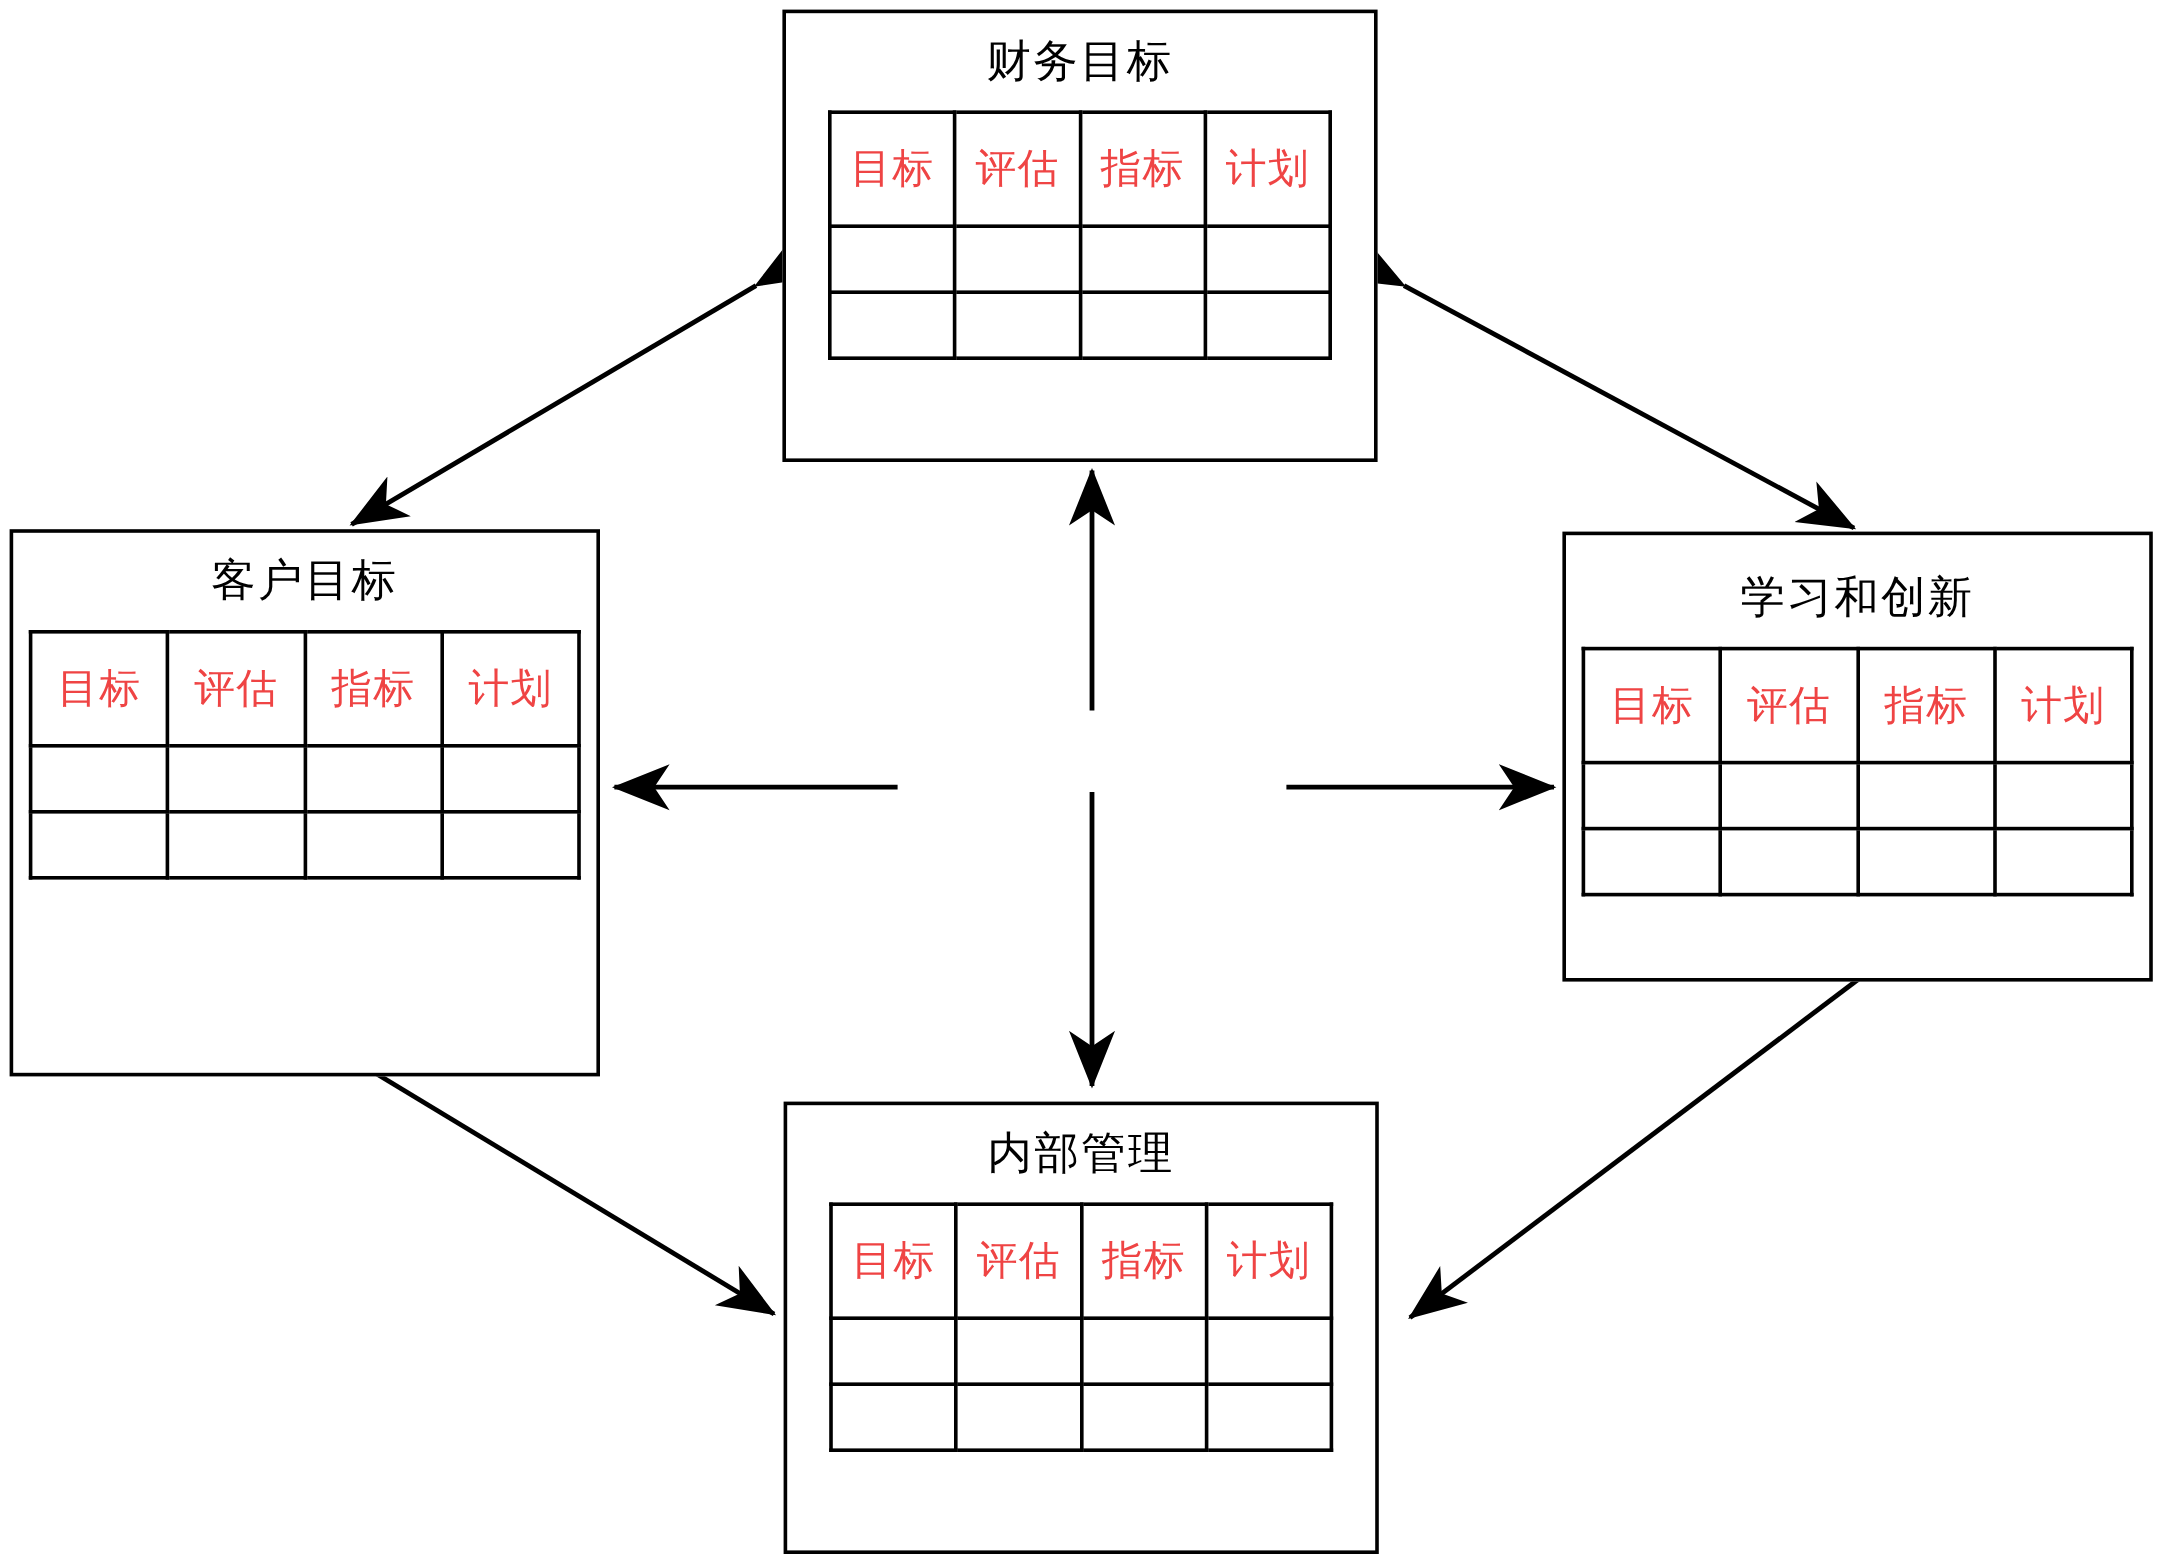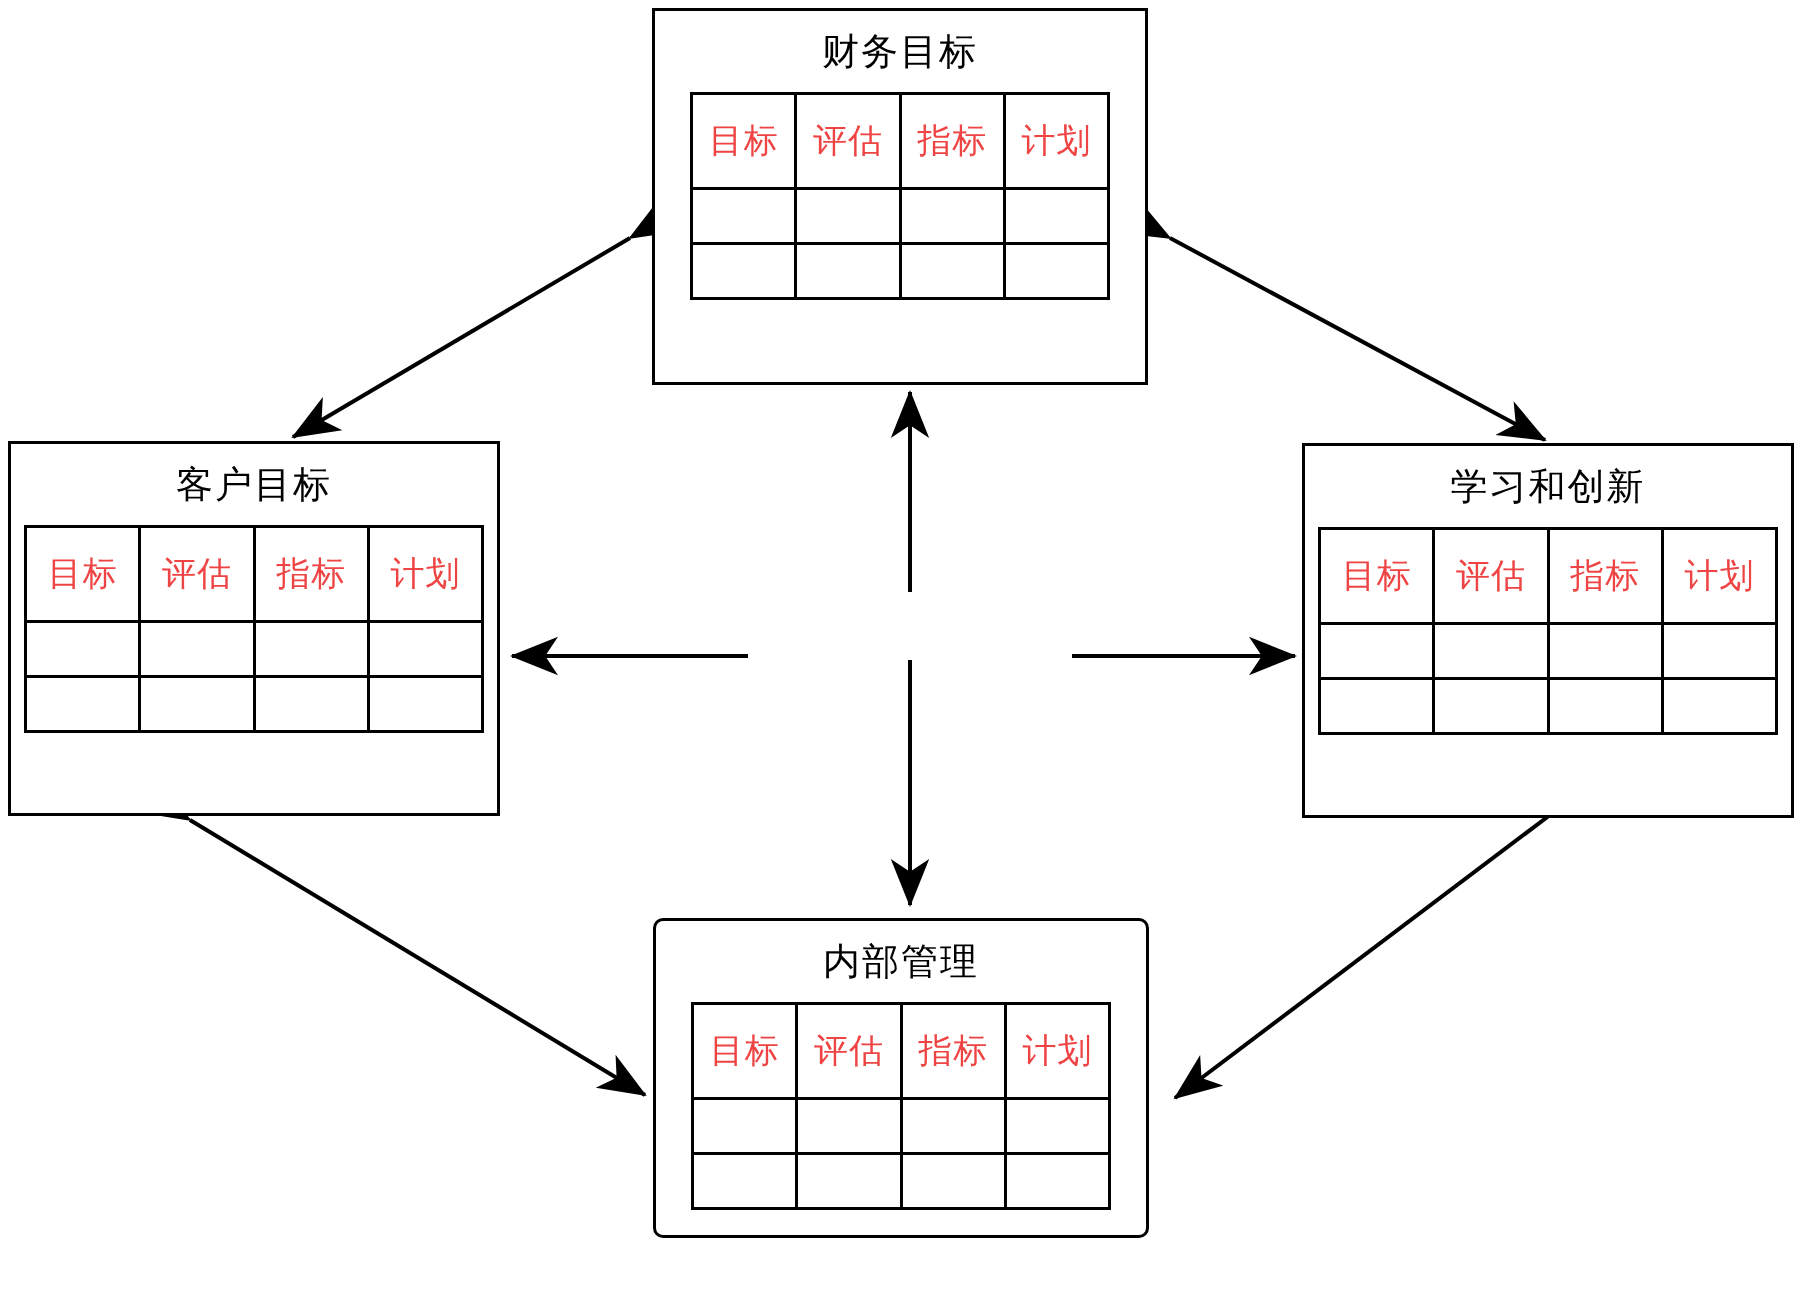--- a/index.html
+++ b/index.html
@@ -136,21 +136,21 @@
       <tr class="body-row">
         <td></td>
         <td></td>
         <td></td>
         <td></td>
       </tr>
     </tbody>
       </table>
   </div>
 
-  <div class="panel" style="left:8px; top:441px; width:492px; height:375px;">
+  <div class="panel" style="left:8px; top:441px; width:492px; height:456px;">
     <div class="panel-title" style="margin-top:22px;">客户目标</div>
     <table class="kpi-table" style="margin-top:22px; width:460px;">
       <tbody>
           <tr class="head-row">
         <td>目标</td>
         <td>评估</td>
         <td>指标</td>
         <td>计划</td>
       </tr>
       <tr class="body-row">
@@ -163,21 +163,21 @@
         <td></td>
         <td></td>
         <td></td>
         <td></td>
       </tr>
     </tbody>
       </table>
   </div>
 
   <div class="panel" style="left:1302px; top:443px; width:492px; height:375px;">
-    <div class="panel-title" style="margin-top:22px;">学习和创新</div>
+    <div class="panel-title" style="margin-top:34px;">学习和创新</div>
     <table class="kpi-table" style="margin-top:22px; width:460px;">
       <tbody>
           <tr class="head-row">
         <td>目标</td>
         <td>评估</td>
         <td>指标</td>
         <td>计划</td>
       </tr>
       <tr class="body-row">
         <td></td>
@@ -188,21 +188,21 @@
       <tr class="body-row">
         <td></td>
         <td></td>
         <td></td>
         <td></td>
       </tr>
     </tbody>
       </table>
   </div>
 
-  <div class="panel" style="left:653px; top:918px; width:496px; height:320px;border-radius:10px;">
+  <div class="panel" style="left:653px; top:918px; width:496px; height:377px;">
     <div class="panel-title" style="margin-top:22px;">内部管理</div>
     <table class="kpi-table" style="margin-top:22px; width:420px;">
       <tbody>
           <tr class="head-row">
         <td>目标</td>
         <td>评估</td>
         <td>指标</td>
         <td>计划</td>
       </tr>
       <tr class="body-row">

